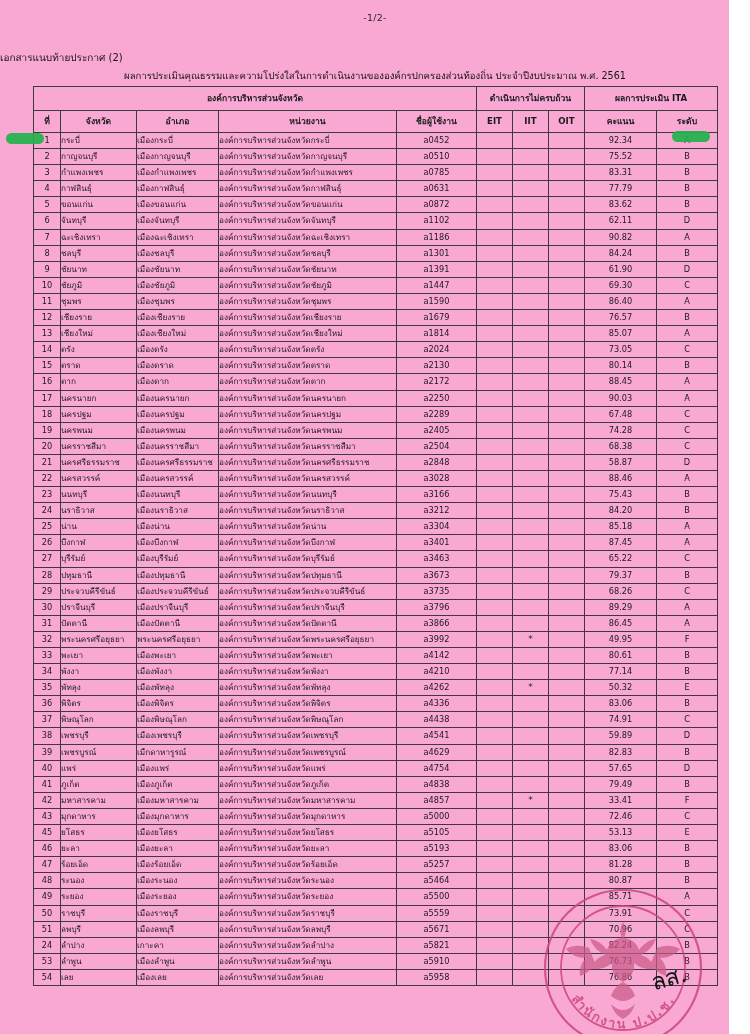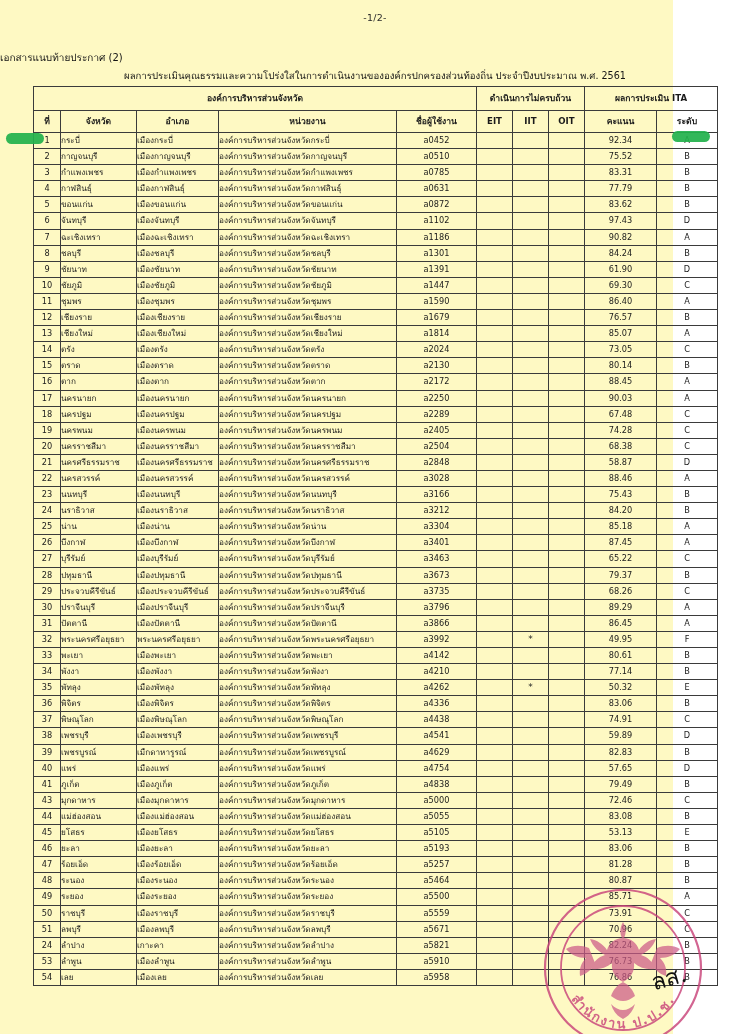--- a/index.html
+++ b/index.html
@@ -14,23 +14,23 @@
     position: relative;
     overflow: hidden;
     font-family: "DejaVu Sans", "Liberation Sans", sans-serif;
     color: #1b1b1b;
     -webkit-font-smoothing: antialiased;
   }
 
   .page {
     position: absolute;
     inset: 0;
-    width: 673px;
+    width: 729px;
     height: 1034px;
-    background: #fef9c3;
+    background: #f9a8d4;
   }
 
   
   .page-number {
     position: absolute;
     top: 12px;
     left: 0;
     width: 750px;
     text-align: center;
     font-size: 9.5px;
@@ -257,21 +257,21 @@
           </tr>
           <tr>
             <td class="no">6</td>
             <td class="prov">จันทบุรี</td>
             <td class="amph">เมืองจันทบุรี</td>
             <td class="org">องค์การบริหารส่วนจังหวัดจันทบุรี</td>
             <td class="user">a1102</td>
             <td class="mark"></td>
             <td class="mark"></td>
             <td class="mark"></td>
-            <td class="score">97.43</td>
+            <td class="score">62.11</td>
             <td class="grade">D</td>
           </tr>
           <tr>
             <td class="no">7</td>
             <td class="prov">ฉะเชิงเทรา</td>
             <td class="amph">เมืองฉะเชิงเทรา</td>
             <td class="org">องค์การบริหารส่วนจังหวัดฉะเชิงเทรา</td>
             <td class="user">a1186</td>
             <td class="mark"></td>
             <td class="mark"></td>
@@ -681,42 +681,42 @@
             <td class="amph">เมืองภูเก็ต</td>
             <td class="org">องค์การบริหารส่วนจังหวัดภูเก็ต</td>
             <td class="user">a4838</td>
             <td class="mark"></td>
             <td class="mark"></td>
             <td class="mark"></td>
             <td class="score">79.49</td>
             <td class="grade">B</td>
           </tr>
           <tr>
+            <td class="no">42</td>
+            <td class="prov">มหาสารคาม</td>
+            <td class="amph">เมืองมหาสารคาม</td>
+            <td class="org">องค์การบริหารส่วนจังหวัดมหาสารคาม</td>
+            <td class="user">a4857</td>
+            <td class="mark"></td>
+            <td class="mark">*</td>
+            <td class="mark"></td>
+            <td class="score">33.41</td>
+            <td class="grade">F</td>
+          </tr>
+          <tr>
             <td class="no">43</td>
             <td class="prov">มุกดาหาร</td>
             <td class="amph">เมืองมุกดาหาร</td>
             <td class="org">องค์การบริหารส่วนจังหวัดมุกดาหาร</td>
             <td class="user">a5000</td>
             <td class="mark"></td>
             <td class="mark"></td>
             <td class="mark"></td>
             <td class="score">72.46</td>
             <td class="grade">C</td>
-          </tr>
-          <tr>
-            <td class="no">44</td>
-            <td class="prov">แม่ฮ่องสอน</td>
-            <td class="amph">เมืองแม่ฮ่องสอน</td>
-            <td class="org">องค์การบริหารส่วนจังหวัดแม่ฮ่องสอน</td>
-            <td class="user">a5055</td>
-            <td class="mark"></td>
-            <td class="mark"></td>
-            <td class="mark"></td>
-            <td class="score">83.08</td>
-            <td class="grade">B</td>
           </tr>
           <tr>
             <td class="no">45</td>
             <td class="prov">ยโสธร</td>
             <td class="amph">เมืองยโสธร</td>
             <td class="org">องค์การบริหารส่วนจังหวัดยโสธร</td>
             <td class="user">a5105</td>
             <td class="mark"></td>
             <td class="mark"></td>
             <td class="mark"></td>

